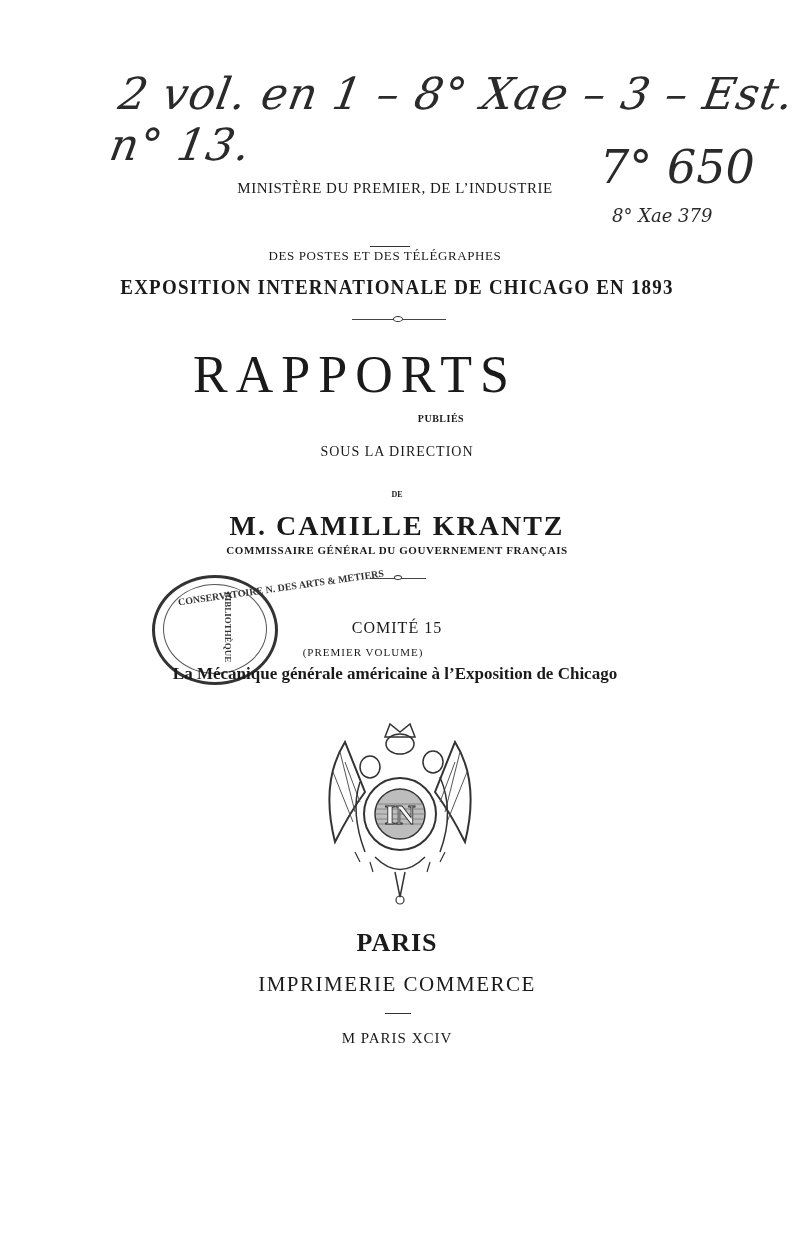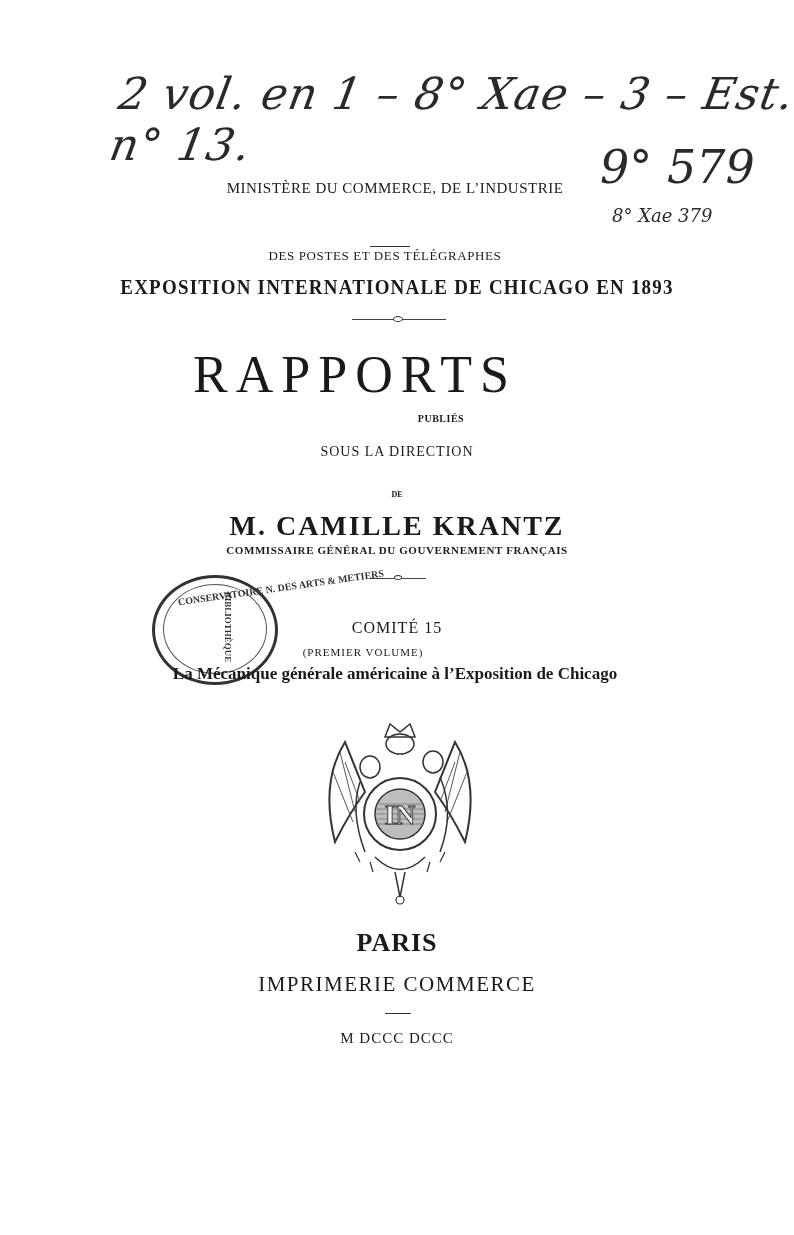--- a/index.html
+++ b/index.html
@@ -33,24 +33,24 @@
     .date { top: 1030px; left: 0; width: 794px; font-size: 15px; letter-spacing: 1px; }
     .stamp { left: 152px; top: 575px; width: 120px; height: 104px; border: 3px solid #333; border-radius: 50%; }
     .stamp-inner { position: absolute; left: 8px; top: 6px; width: 102px; height: 88px; border: 1px solid #555; border-radius: 50%; }
     .stamp-text { position: absolute; font-size: 10px; font-weight: bold; color: #333; white-space: nowrap; }
     .emblem { left: 315px; top: 722px; width: 170px; height: 190px; }
   </style>
 </head>
 <body>
 
 <div class="abs hand shelf">2 vol. en 1 – 8° Xae – 3 – Est. n° 13.</div>
-<div class="abs hand call1">9° 579</div>
+<div class="abs hand call1">7° 650</div>
 <div class="abs hand call2">8° Xae 379</div>
 
-<div class="center ministere">MINISTÈRE DU COMMERCE, DE L’INDUSTRIE</div>
+<div class="center ministere">MINISTÈRE DU PREMIER, DE L’INDUSTRIE</div>
 <div class="center postes">DES POSTES ET DES TÉLÉGRAPHES</div>
 <div class="rule" style="left:370px; top:246px; width:40px;"></div>
 
 <div class="center expo">EXPOSITION INTERNATIONALE DE CHICAGO EN 1893</div>
 <div class="orn" style="left:352px; top:319px; width:94px; height:1px;"></div>
 <div class="orn-dot" style="left:393px; top:316px;"></div>
 
 <div class="center rapports">RAPPORTS</div>
 <div class="center publies">PUBLIÉS</div>
 <div class="center sous">SOUS LA DIRECTION</div>
@@ -99,13 +99,13 @@
     <path d="M60 135 Q85 160 110 135" fill="none" stroke="#333" stroke-width="1.5"></path>
     <path d="M80 150 L85 175 L90 150" fill="none" stroke="#333" stroke-width="1.5"></path>
     <circle cx="85" cy="178" r="4" fill="none" stroke="#333" stroke-width="1.2"></circle>
     <path d="M40 130 L45 140 M130 130 L125 140 M55 140 L58 150 M115 140 L112 150" stroke="#333" stroke-width="1.2"></path>
   </svg>
 </div>
 
 <div class="center paris">PARIS</div>
 <div class="center imprimerie">IMPRIMERIE COMMERCE</div>
 <div class="rule" style="left:385px; top:1013px; width:26px;"></div>
-<div class="center date">M DCCC DCCC</div>
+<div class="center date">M PARIS XCIV</div>
 
 </body></html>

